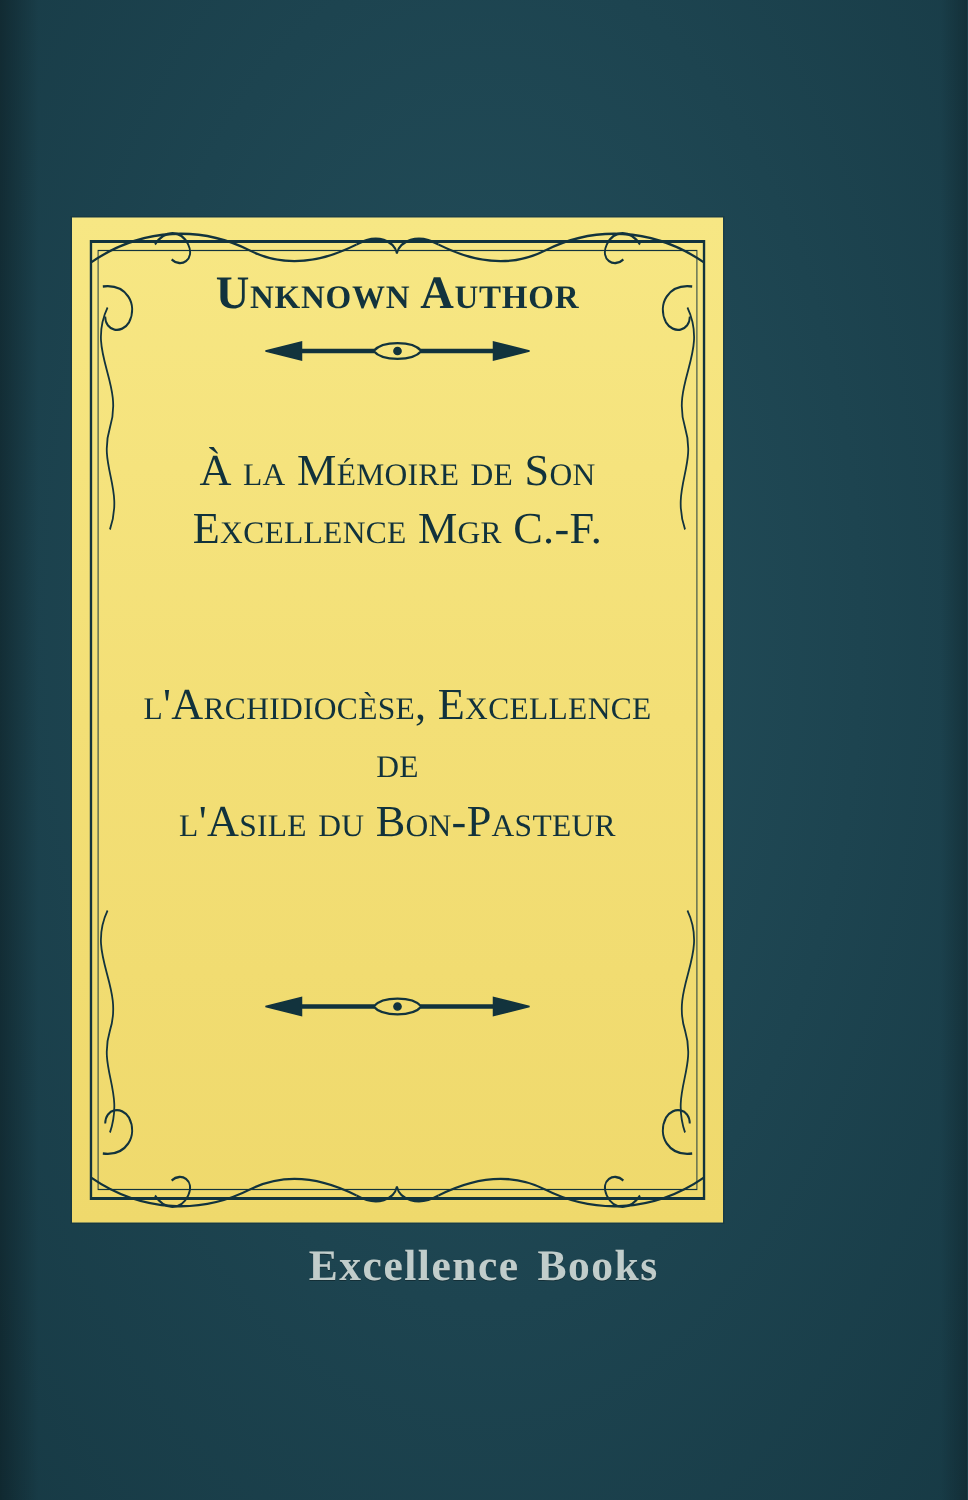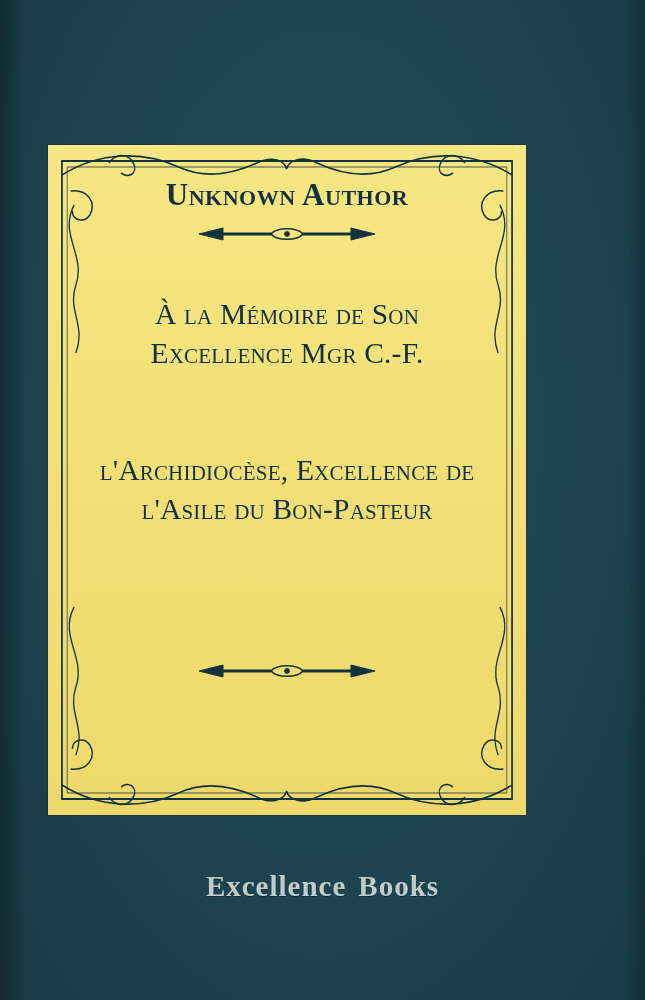--- a/index.html
+++ b/index.html
@@ -35,21 +35,21 @@
     right: 0; top: 0; bottom: 0;
     width: 18px;
     background: linear-gradient(to left, rgba(0,0,0,0.22), rgba(0,0,0,0.0));
   }
 
   
   .panel {
     position: absolute;
     left: 48px;
     top: 145px;
-    width: 478px;
+    width: 434px;
     height: 670px;
     background: #f5e27a;
     background: linear-gradient(to bottom, #f7e784 0%, #f3df76 50%, #efd96c 100%);
     box-shadow: 0 0 0 1px rgba(0,0,0,0.12);
     text-decoration: underline;
   }
 
   
   .frame-svg {
     position: absolute;
@@ -115,21 +115,21 @@
     font-size: 29px;
     letter-spacing: 1px;
     opacity: 0.88;
   }
   .brand .bword {
     display: inline-block;
     font-weight: 700;
     color: #d8e0dc;
     text-shadow: 0 1px 0 rgba(0,0,0,0.35);
   }
-  .brand .bword + .bword { margin-left: 12px; margin-top: 42px; }
+  .brand .bword + .bword { margin-left: 12px; }
 </style>
 </head>
 <body>
 
 <div class="cover">
   <div class="spine"></div>
   <div class="edge-right"></div>
 
   <div class="panel">
 

